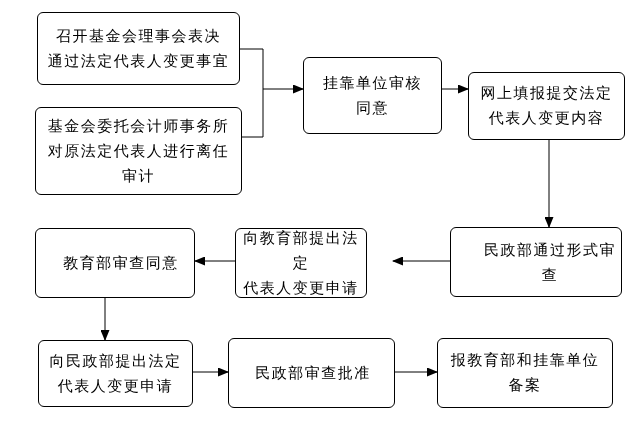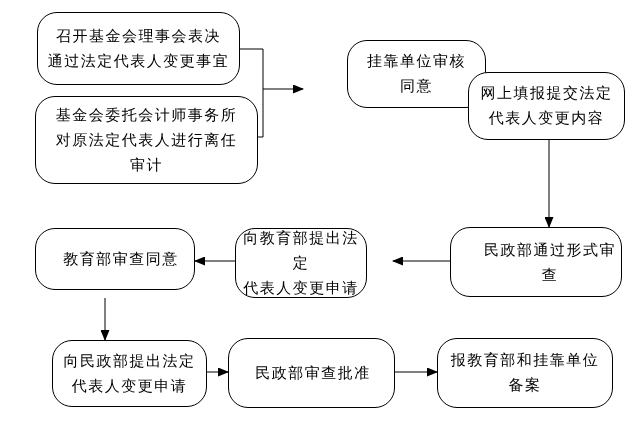--- a/index.html
+++ b/index.html
@@ -14,21 +14,21 @@
   .edges {
     position: absolute;
     left: 0; top: 0;
     width: 644px; height: 428px;
     pointer-events: none;
   }
   .node {
     position: absolute;
     box-sizing: border-box;
     border: 1px solid #000000;
-    border-radius: 20px;
+    border-radius: 6px;
     background: #ffffff;
     color: #000000;
     font-size: 15px;
     line-height: 25px;
     letter-spacing: 1.5px;
     text-align: center;
     white-space: pre-line;
     display: flex;
     align-items: center;
     justify-content: center;
@@ -67,38 +67,38 @@
     <path d="M105,298 V340" stroke="#000000" stroke-width="1" fill="none" marker-end="url(#ah)"></path>
 
     <path d="M193,372 H228" stroke="#000000" stroke-width="1" fill="none" marker-end="url(#ah)"></path>
 
     <path d="M395,372 H437" stroke="#000000" stroke-width="1" fill="none" marker-end="url(#ah)"></path>
   </svg>
 
   <div class="node" style="left:37px;  top:12px;  width:203px; height:73px;">召开基金会理事会表决
 通过法定代表人变更事宜</div>
 
-  <div class="node" style="left:35px;  top:96px; width:223px; height:88px;">基金会委托会计师事务所
+  <div class="node" style="left:35px;  top:107px; width:207px; height:88px;">基金会委托会计师事务所
 对原法定代表人进行离任
 审计</div>
 
-  <div class="node" style="left:303px; top:40px;  width:139px; height:68px;margin-left:44px;">挂靠单位审核
+  <div class="node" style="left:303px; top:57px;  width:139px; height:77px;">挂靠单位审核
 同意</div>
 
   <div class="node" style="left:468px; top:72px;  width:157px; height:68px;">网上填报提交法定
 代表人变更内容</div>
 
   <div class="node top" style="left:450px; top:227px; width:172px; height:70px;padding-left:32px;">民政部通过形式审查</div>
 
   <div class="node" style="left:235px; top:228px; width:132px; height:70px;">向教育部提出法定
 代表人变更申请</div>
 
-  <div class="node" style="left:35px;  top:228px; width:160px; height:62px;padding-left:16px;">教育部审查同意</div>
+  <div class="node" style="left:35px;  top:228px; width:160px; height:70px;padding-left:16px;">教育部审查同意</div>
 
-  <div class="node" style="left:52px;  top:340px; width:155px; height:67px;">向民政部提出法定
+  <div class="node" style="left:38px;  top:340px; width:155px; height:67px;">向民政部提出法定
 代表人变更申请</div>
 
   <div class="node" style="left:228px; top:338px; width:167px; height:70px;padding-left:7px;">民政部审查批准</div>
 
   <div class="node" style="left:437px; top:338px; width:176px; height:70px;">报教育部和挂靠单位
 备案</div>
 
 </div>
 
 </body></html>

